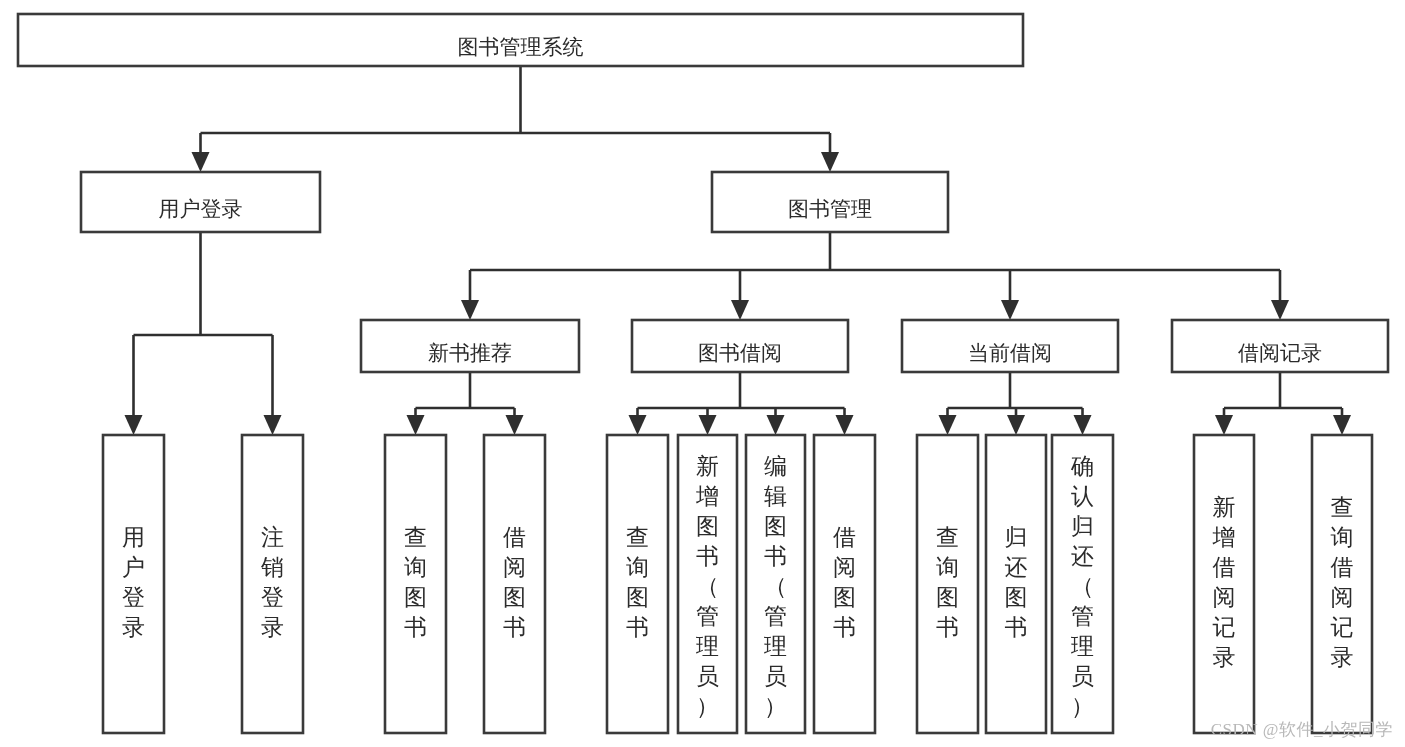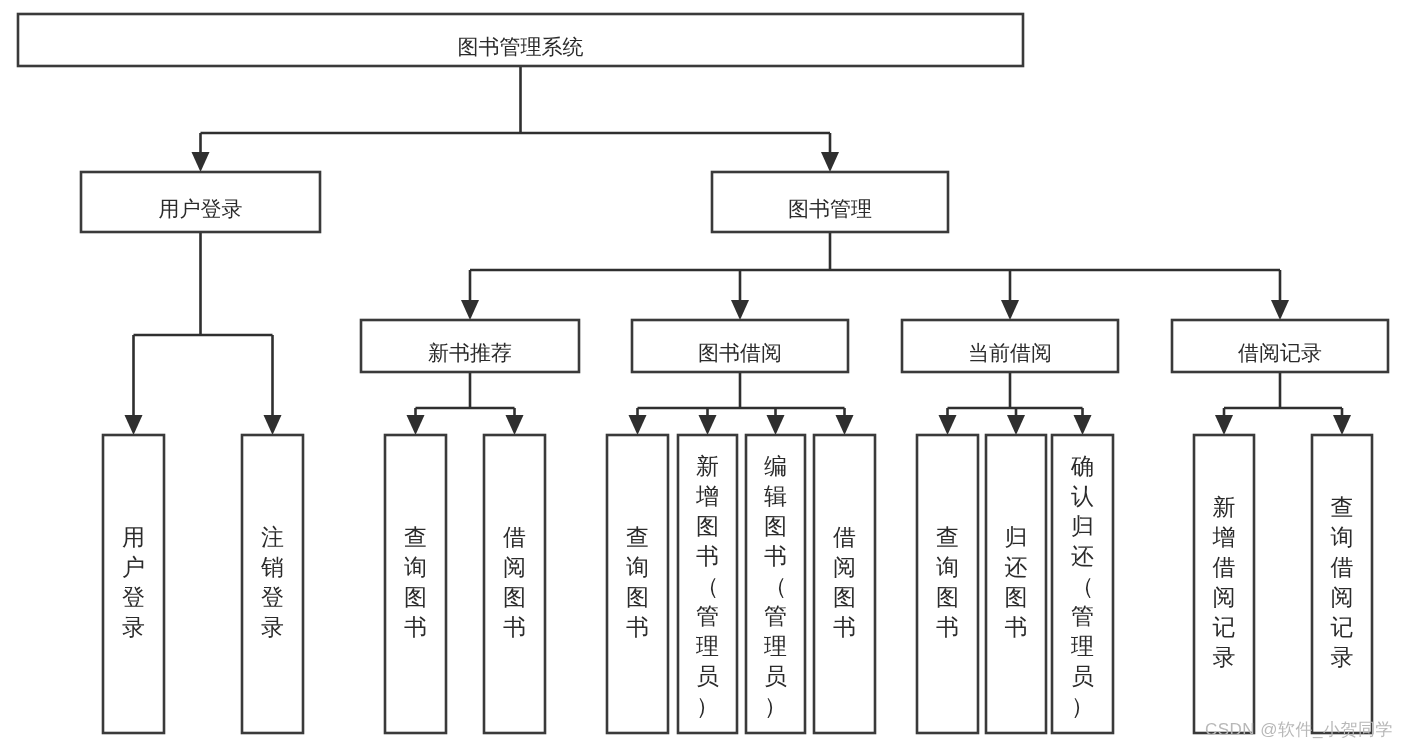--- a/index.html
+++ b/index.html
@@ -49,21 +49,21 @@
     stroke-linecap: butt;
   }
   .arrow-head {
     fill: #2f2f2f;
     stroke: none;
   }
   .watermark {
     position: absolute;
     right: 12px;
     bottom: 6px;
-    font-family: Liberation Sans, sans-serif;
+    font-family: Liberation Serif, serif;
     font-size: 17px;
     color: #b8b8b8;
     letter-spacing: 0.5px;
     white-space: nowrap;
     user-select: none;
     margin-left: 6px;
   }
 </style>
 </head>
 <body>

